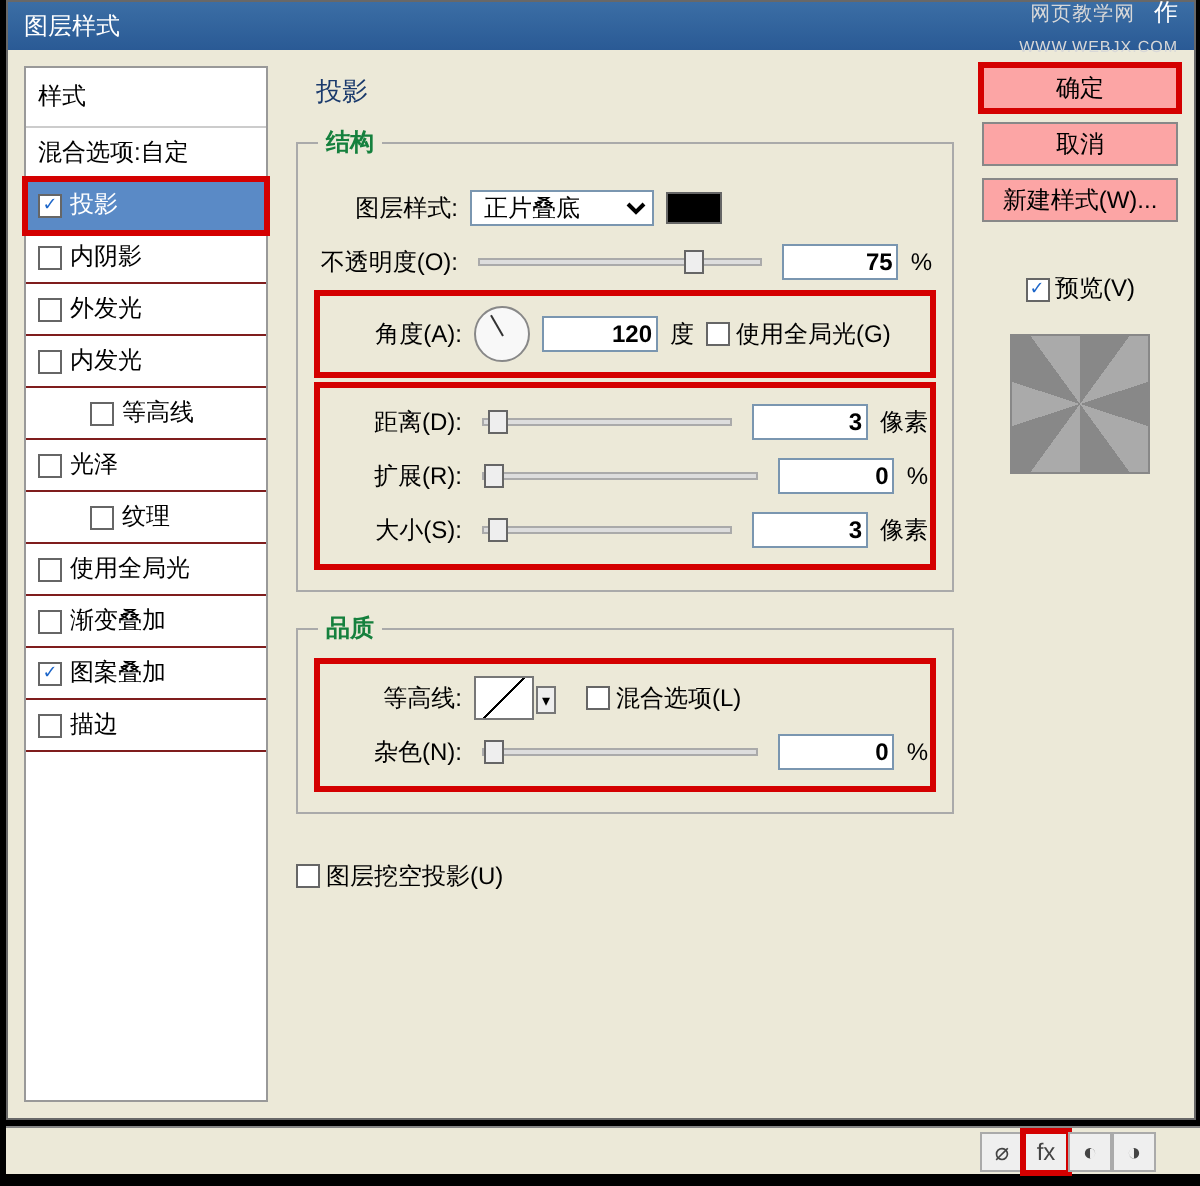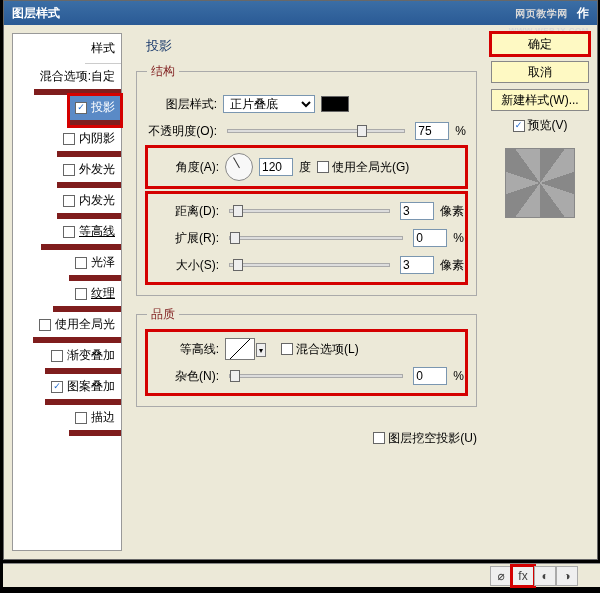--- a/index.html
+++ b/index.html
@@ -1,44 +1,44 @@
 <!DOCTYPE html>
 <html><head>
 <meta charset="utf-8">
 <style>
 * { box-sizing: border-box; font-family: "Microsoft YaHei", SimSun, sans-serif; font-size: 12px; }
 body { margin: 0; background: #000; width: 600px; height: 593px; position: relative; }
 .dialog { position: absolute; left: 3px; top: 0; width: 595px; height: 560px; background: #ece9d8; border: 1px solid #686868; }
-.titlebar { height: 24px; background: linear-gradient(#3b6ea5,#2a5a95); color: #fff; padding: 4px 8px; font-weight: bold; font-size: 13px; display:flex; justify-content:space-between; }
+.titlebar { height: 24px; background: linear-gradient(#3b6ea5,#2a5a95); color: #fff; padding: 4px 8px; font-weight: normal; font-size: 13px; display:flex; justify-content:space-between; align-items:center;}
 .watermark { font-size:10px; color:#d8d8d8; letter-spacing:.5px;}
 .content { display: flex; height: calc(100% - 24px); padding: 8px; gap: 8px; }
-.sidebar { width: 110px; border: 1px solid #999; background: #fff; display:flex; flex-direction:column;align-items:flex-end;}
+.sidebar { width: 122px; border: 1px solid #999; background: #fff; display:flex; flex-direction:column;}
 .side-hdr { padding: 6px 6px; border-bottom:1px solid #ccc; }
-.side-item { padding: 4px 6px; border-bottom:6px solid #7f1d1d; display:flex; align-items:center; gap:4px;}
-.side-item.indent { padding-left: 22px; text-decoration: underline; }
+.side-item { padding: 4px 6px; border-bottom:1px solid #7f1d1d; display:flex; align-items:center; gap:4px;}
+.side-item.indent { padding-left: 32px; }
 .side-item.selected { background:#5a8ac6; color:#fff;}
 .chk { width:12px; height:12px; border:1px solid #666; background:#fff; display:inline-flex; align-items:center; justify-content:center; font-size:9px; color:#1d66c9; line-height:1;}
 .chk.on::after{content:"✓";}
 .hl-red { outline:3px solid #d40000; outline-offset:-1px; }
 .main { flex:1; padding: 0 6px; }
 .main-title { color:#1a3a6c; margin:4px 0 8px 10px; font-size:13px; }
 fieldset { border:1px solid #aaa; margin:0 0 10px 0; padding:8px 10px 12px 10px; }
-legend { color:#7f1d1d; padding:0 4px; }
+legend { color:#15803d; padding:0 4px;font-weight:bold; }
 .row { display:flex; align-items:center; gap:6px; margin:5px 0; height:22px;}
 .lbl { width:70px; text-align:right; }
 select,input[type=text]{ border:1px solid #7a96b0; height:18px; padding:0 2px; background:#fff;}
 select{ width:92px;}
 .swatch { width:28px; height:16px; background:#000; border:1px solid #666;}
 .slider { flex:1; height:4px; background:#ddd; border:1px solid #aaa; position:relative; margin:0 4px;}
 .slider .thumb{position:absolute; top:-5px; width:10px; height:12px; background:#eee; border:1px solid #666;}
-.numbox { width:34px; text-align:left; }
+.numbox { width:58px; text-align:right;font-weight:bold; }
 .dial { width:28px; height:28px; border:1px solid #888; border-radius:50%; position:relative; background:#f8f8f8;}
 .dial .needle{position:absolute; width:1px; height:12px; background:#333; left:50%; top:2px; transform-origin:bottom; transform:rotate(-30deg);}
 .right-col { width:98px; display:flex; flex-direction:column; gap:6px; align-items:stretch;}
-.btn { border:1px solid #888; background:#fef9c3; height:22px; display:flex; align-items:center; justify-content:center;}
+.btn { border:1px solid #888; background:#fca5a5; height:22px; display:flex; align-items:center; justify-content:center;}
 .preview-box { width:70px; height:70px; margin:8px auto 0; border:1px solid #888; background: repeating-conic-gradient(#888 0 10%, #aaa 0 20%);}
 .contour-sw { width:30px; height:22px; border:1px solid #777; background:linear-gradient(135deg,#fff 0 48%,#000 48% 52%,#fff 52% 100%); position:relative;}
 .contour-sw .dd{position:absolute;right:-12px;top:4px;width:10px;height:14px;border:1px solid #777;background:#efefef;display:flex;align-items:center;justify-content:center;font-size:8px;}
 .bottombar { position:absolute; left:3px; right:0; bottom:6px; height:24px; background:#ece9d8; border-top:1px solid #888; display:flex; justify-content:flex-end; align-items:center; padding-right:22px; gap:0;}
 .tool-ic { width:22px; height:20px; border:1px solid #aaa; background:#efefef; display:flex; align-items:center; justify-content:center; font-size:11px; color:#444;}
 .chk-inline{display:inline-flex;align-items:center;gap:3px;}
 </style>
 </head>
 <body>
 
@@ -181,39 +181,39 @@
           <span class="lbl">杂色(N):</span>
           <div class="slider">
                 <div class="thumb" style="left:0%"></div>
               </div>
           <input type="text" class="numbox" value="0" style="">
           <span>%</span>
         </div>
         </div>
       </fieldset>
 
-      <div class="row" style="justify-content:flex-end;margin-top:20px;">
+      <div class="row" style="justify-content:flex-start;margin-top:20px;">
         <span class="chk-inline">
             <span class="chk"></span>
             <span>图层挖空投影(U)</span>
           </span>
       </div>
     </div>
 
     <div class="right-col">
       <div class="btn hl-red">
           <span>确定</span>
         </div>
       <div class="btn">
           <span>取消</span>
         </div>
       <div class="btn">
           <span>新建样式(W)...</span>
         </div>
-      <div class="chk-inline" style="justify-content:center;margin-top:0;">
+      <div class="chk-inline" style="justify-content:center;margin-top:19px;">
           <span class="chk on"></span>
           <span>预览(V)</span>
         </div>
       <div class="preview-box"></div>
     </div>
   </div>
 </div>
 
 <div class="bottombar">
   <div class="tool-ic">

